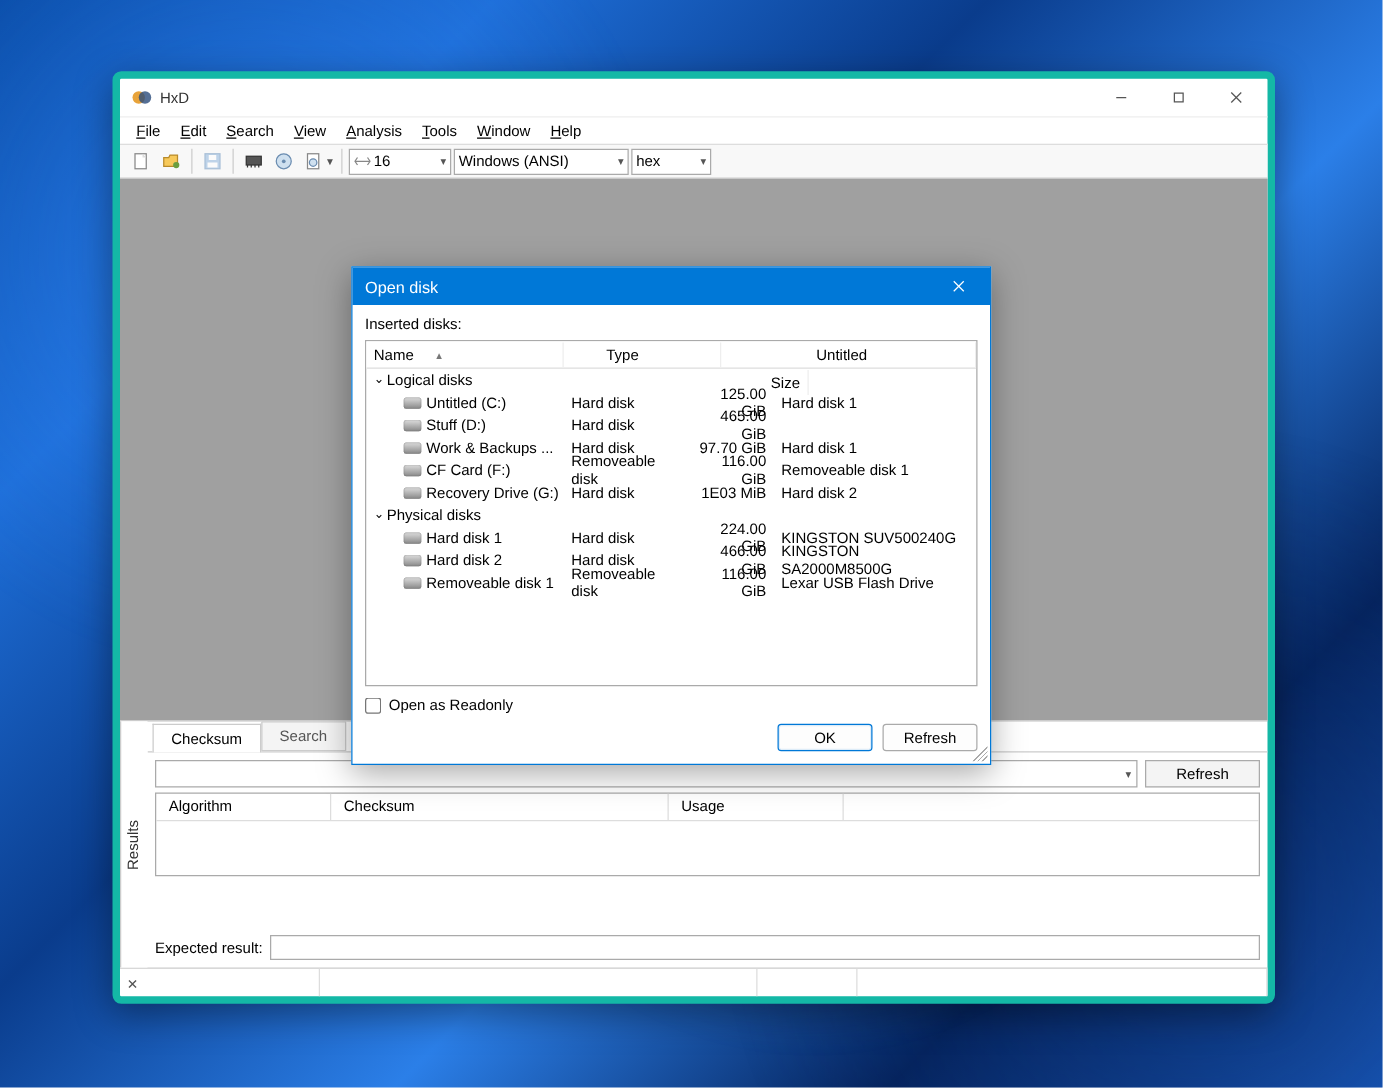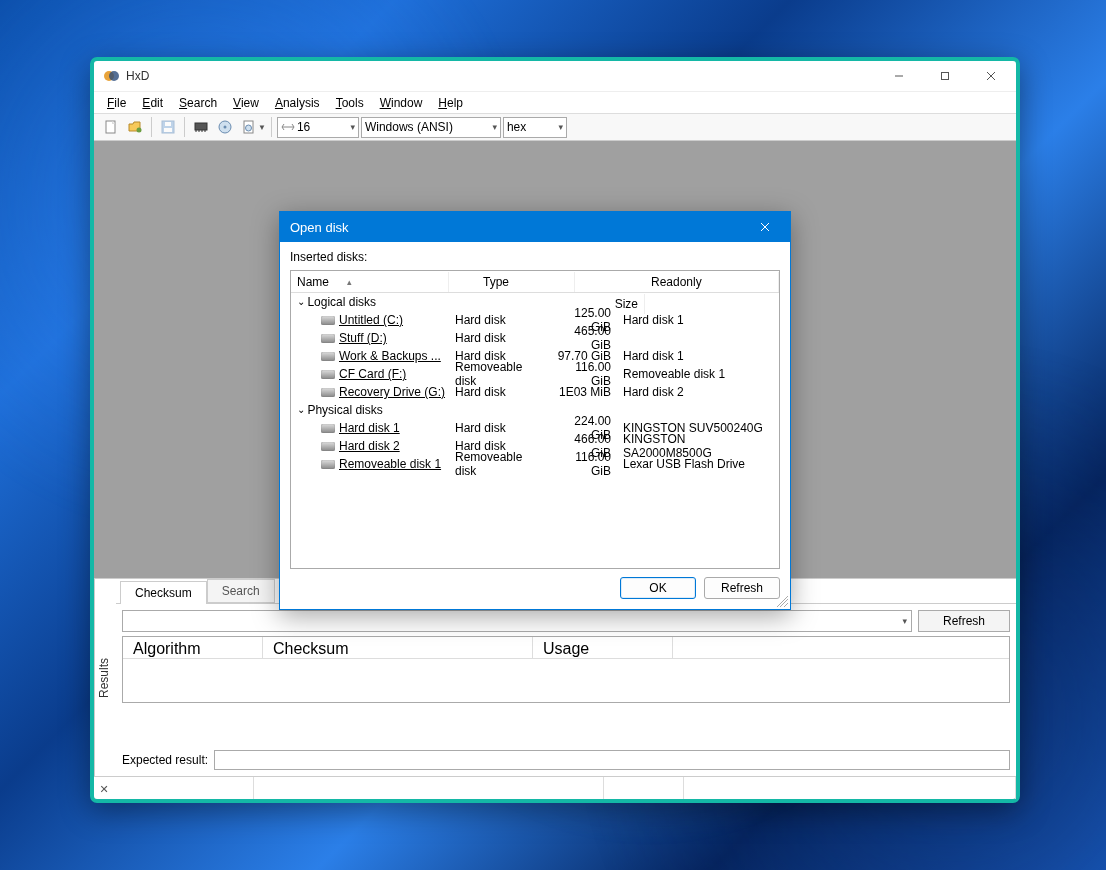--- a/index.html
+++ b/index.html
@@ -10,21 +10,21 @@
   background: linear-gradient(135deg, #0a4da8 0%, #1e6fd9 20%, #0a3c8c 40%, #2b7fe8 60%, #05235c 80%, #1a5cc0 100%);
   position: relative; overflow: hidden;
 }
 .wave { position:absolute; border-radius:50%; filter:blur(1px); }
 .wave1 { width:800px; height:800px; background:radial-gradient(circle,#3a8eff55 0%,transparent 60%); left:-200px; top:-200px; }
 .wave2 { width:900px; height:900px; background:radial-gradient(circle,#0a2c6c88 0%,transparent 60%); right:-300px; bottom:-300px; }
 .wave3 { width:700px; height:700px; background:radial-gradient(circle,#5aa3ff44 0%,transparent 60%); left:300px; top:200px; }
 
 .main-window {
   position:absolute; left:90px; top:57px; width:930px; height:746px;
-  background:#fff; border:4px solid #14b8a6; border-radius:7px;
+  background:#fff; border:6px solid #14b8a6; border-radius:7px;
   box-shadow:0 8px 30px rgba(0,0,0,.4);
   display:flex; flex-direction:column;
 }
 .titlebar { height:30px; display:flex; align-items:center; padding:0 2px 0 10px; }
 .title-icon { width:16px; height:16px; margin-right:6px; position:relative; }
 .title-icon::before { content:""; position:absolute; width:10px; height:10px; border-radius:50%; background:#e8a33a; left:0; top:3px; }
 .title-icon::after { content:""; position:absolute; width:10px; height:10px; border-radius:50%; background:#2b4b7a; left:5px; top:3px; opacity:.8; }
 .title-text { font-size:12px; color:#333; }
 .title-spacer { flex:1; }
 .win-btn { width:46px; height:30px; display:flex; align-items:center; justify-content:center; color:#555; }
@@ -48,21 +48,21 @@
 .btab { padding:4px 14px; border:1px solid #ccc; border-bottom:none; background:#fff; position:relative; top:1px; font-size:12px; }
 .btab.inactive { background:#f4f4f4; color:#555; top:0; border-bottom:1px solid #ccc; }
 .btab.active { background:#fff; }
 .checksum-area { flex:1; padding:6px; display:flex; flex-direction:column; gap:4px; }
 .cs-row1 { display:flex; gap:6px; }
 .cs-combo { flex:1; height:22px; border:1px solid #aaa; display:flex; align-items:center; padding:0 4px; }
 .cs-combo .arrow { margin-left:auto; font-size:9px; color:#555; }
 .refresh-btn { width:92px; height:22px; border:1px solid #aaa; background:#f4f4f4; font-size:12px; }
 .cs-table { flex:1; border:1px solid #aaa; position:relative; }
 .cs-headers { display:flex; height:22px; border-bottom:1px solid #ddd; }
-.cs-h { padding:3px 10px; border-right:1px solid #ddd; font-size:16px; }
+.cs-h { padding:3px 10px; border-right:1px solid #ddd; font-size:12px; }
 .cs-h:nth-child(1){ width:140px; } .cs-h:nth-child(2){ width:270px; } .cs-h:nth-child(3){ width:140px; }
 .expected-row { display:flex; align-items:center; gap:6px; padding-top:4px;margin-top:39px; }
 .expected-row input { flex:1; height:20px; border:1px solid #aaa; padding:0 4px; font-size:12px; }
 .close-x { position:absolute; left:2px; bottom:2px; width:16px; height:16px; display:flex; align-items:center; justify-content:center; font-size:11px; color:#555; }
 
 .statusbar { height:23px; border-top:1px solid #ccc; display:flex; }
 .status-cell { border-right:1px solid #ddd; height:100%; }
 .status-cell:nth-child(1){ width:160px;} .status-cell:nth-child(2){ width:350px;} .status-cell:nth-child(3){ width:80px;} .status-cell:nth-child(4){ flex:1;}
 
 .dialog {
@@ -74,21 +74,21 @@
 .dlg-close { width:30px; height:30px; display:flex; align-items:center; justify-content:center; }
 .dlg-body { padding:8px 10px 10px 10px; display:flex; flex-direction:column; height:calc(100% - 30px); }
 .dlg-label { font-size:12px; margin-bottom:6px; }
 .disk-list { flex:1; border:1px solid #aaa; overflow:auto; font-size:12px; }
 .dl-head { display:flex; border-bottom:1px solid #ddd; height:22px; align-items:center; background:#fff; position:sticky; top:0; }
 .dl-h { padding:3px 6px; border-right:1px solid #eee; display:flex; align-items:center; gap:18px; }
 .col-name { width:158px; } .col-type { width:98px;margin-left:28px; } .col-size { width:70px; text-align:center; justify-content:flex-end;margin-top:44px; } .col-hw { flex:1; }
 .disk-group { display:flex; align-items:center; height:18px; padding-left:6px; gap:2px; }
 .disk-row { display:flex; align-items:center; height:18px; }
 .disk-row .cell { padding:0 6px; }
-.disk-row .c-name { width:158px; display:flex; align-items:center; gap:4px; padding-left:30px; overflow:hidden; white-space:nowrap; text-overflow:ellipsis;text-decoration:underline; }
+.disk-row .c-name { width:158px; display:flex; align-items:center; gap:4px; padding-left:30px; overflow:hidden; white-space:nowrap; text-overflow:ellipsis; }
 .disk-row .c-type { width:98px; }
 .disk-row .c-size { width:70px; text-align:right; }
 .disk-row .c-hw { flex:1; }
 .disk-icon { width:14px; height:9px; background:linear-gradient(#ddd,#888); border-radius:2px; flex-shrink:0; box-shadow:inset 0 0 1px #555; }
 .chev { font-size:10px; display:inline-block; }
 .chev.down { transform:translateY(-1px); }
 .dlg-checkbox { display:flex; align-items:center; gap:6px; margin-top:8px; font-size:12px; }
 .dlg-checkbox input { width:13px; height:13px; }
 .dlg-buttons { display:flex; gap:8px; justify-content:flex-end; margin-top:8px; }
 .dlg-btn { width:76px; height:22px; border:1px solid #aaa; background:#fdfdfd; font-size:12px; border-radius:3px; }
@@ -256,21 +256,21 @@
     <div class="dlg-body">
       <div class="dlg-label">Inserted disks:</div>
       <div class="disk-list">
         <div class="dl-head">
           <div class="dl-h col-name">
             <span>Name</span>
             <span style="font-size:9px;color:#777">▴</span>
           </div>
           <div class="dl-h col-type">Type</div>
           <div class="dl-h col-size">Size</div>
-          <div class="dl-h col-hw">Readonly</div>
+          <div class="dl-h col-hw">Untitled</div>
         </div>
         <div id="disk-rows">
             <div class="disk-group">
               <span class="chev down">⌄</span> 
               <span>Logical disks</span>
             </div>
             <div class="disk-row">
               <div class="cell c-name">
                 <span class="disk-icon"></span>
                 <span>Untitled (C:)</span>
@@ -341,20 +341,24 @@
               <div class="cell c-name">
                 <span class="disk-icon"></span>
                 <span>Removeable disk 1</span>
               </div>
               <div class="cell c-type">Removeable disk</div>
               <div class="cell c-size">116.00 GiB</div>
               <div class="cell c-hw">Lexar   USB Flash Drive</div>
             </div>
           </div>
       </div>
+      <label class="dlg-checkbox">
+        <input type="checkbox" style="">
+        <span>Open as Readonly</span>
+      </label>
       <div class="dlg-buttons">
         <button class="dlg-btn primary">OK</button>
         <button class="dlg-btn">Refresh</button>
       </div>
     </div>
     <div class="resize-grip"></div>
   </div>
 </div>
 
 </body></html>

